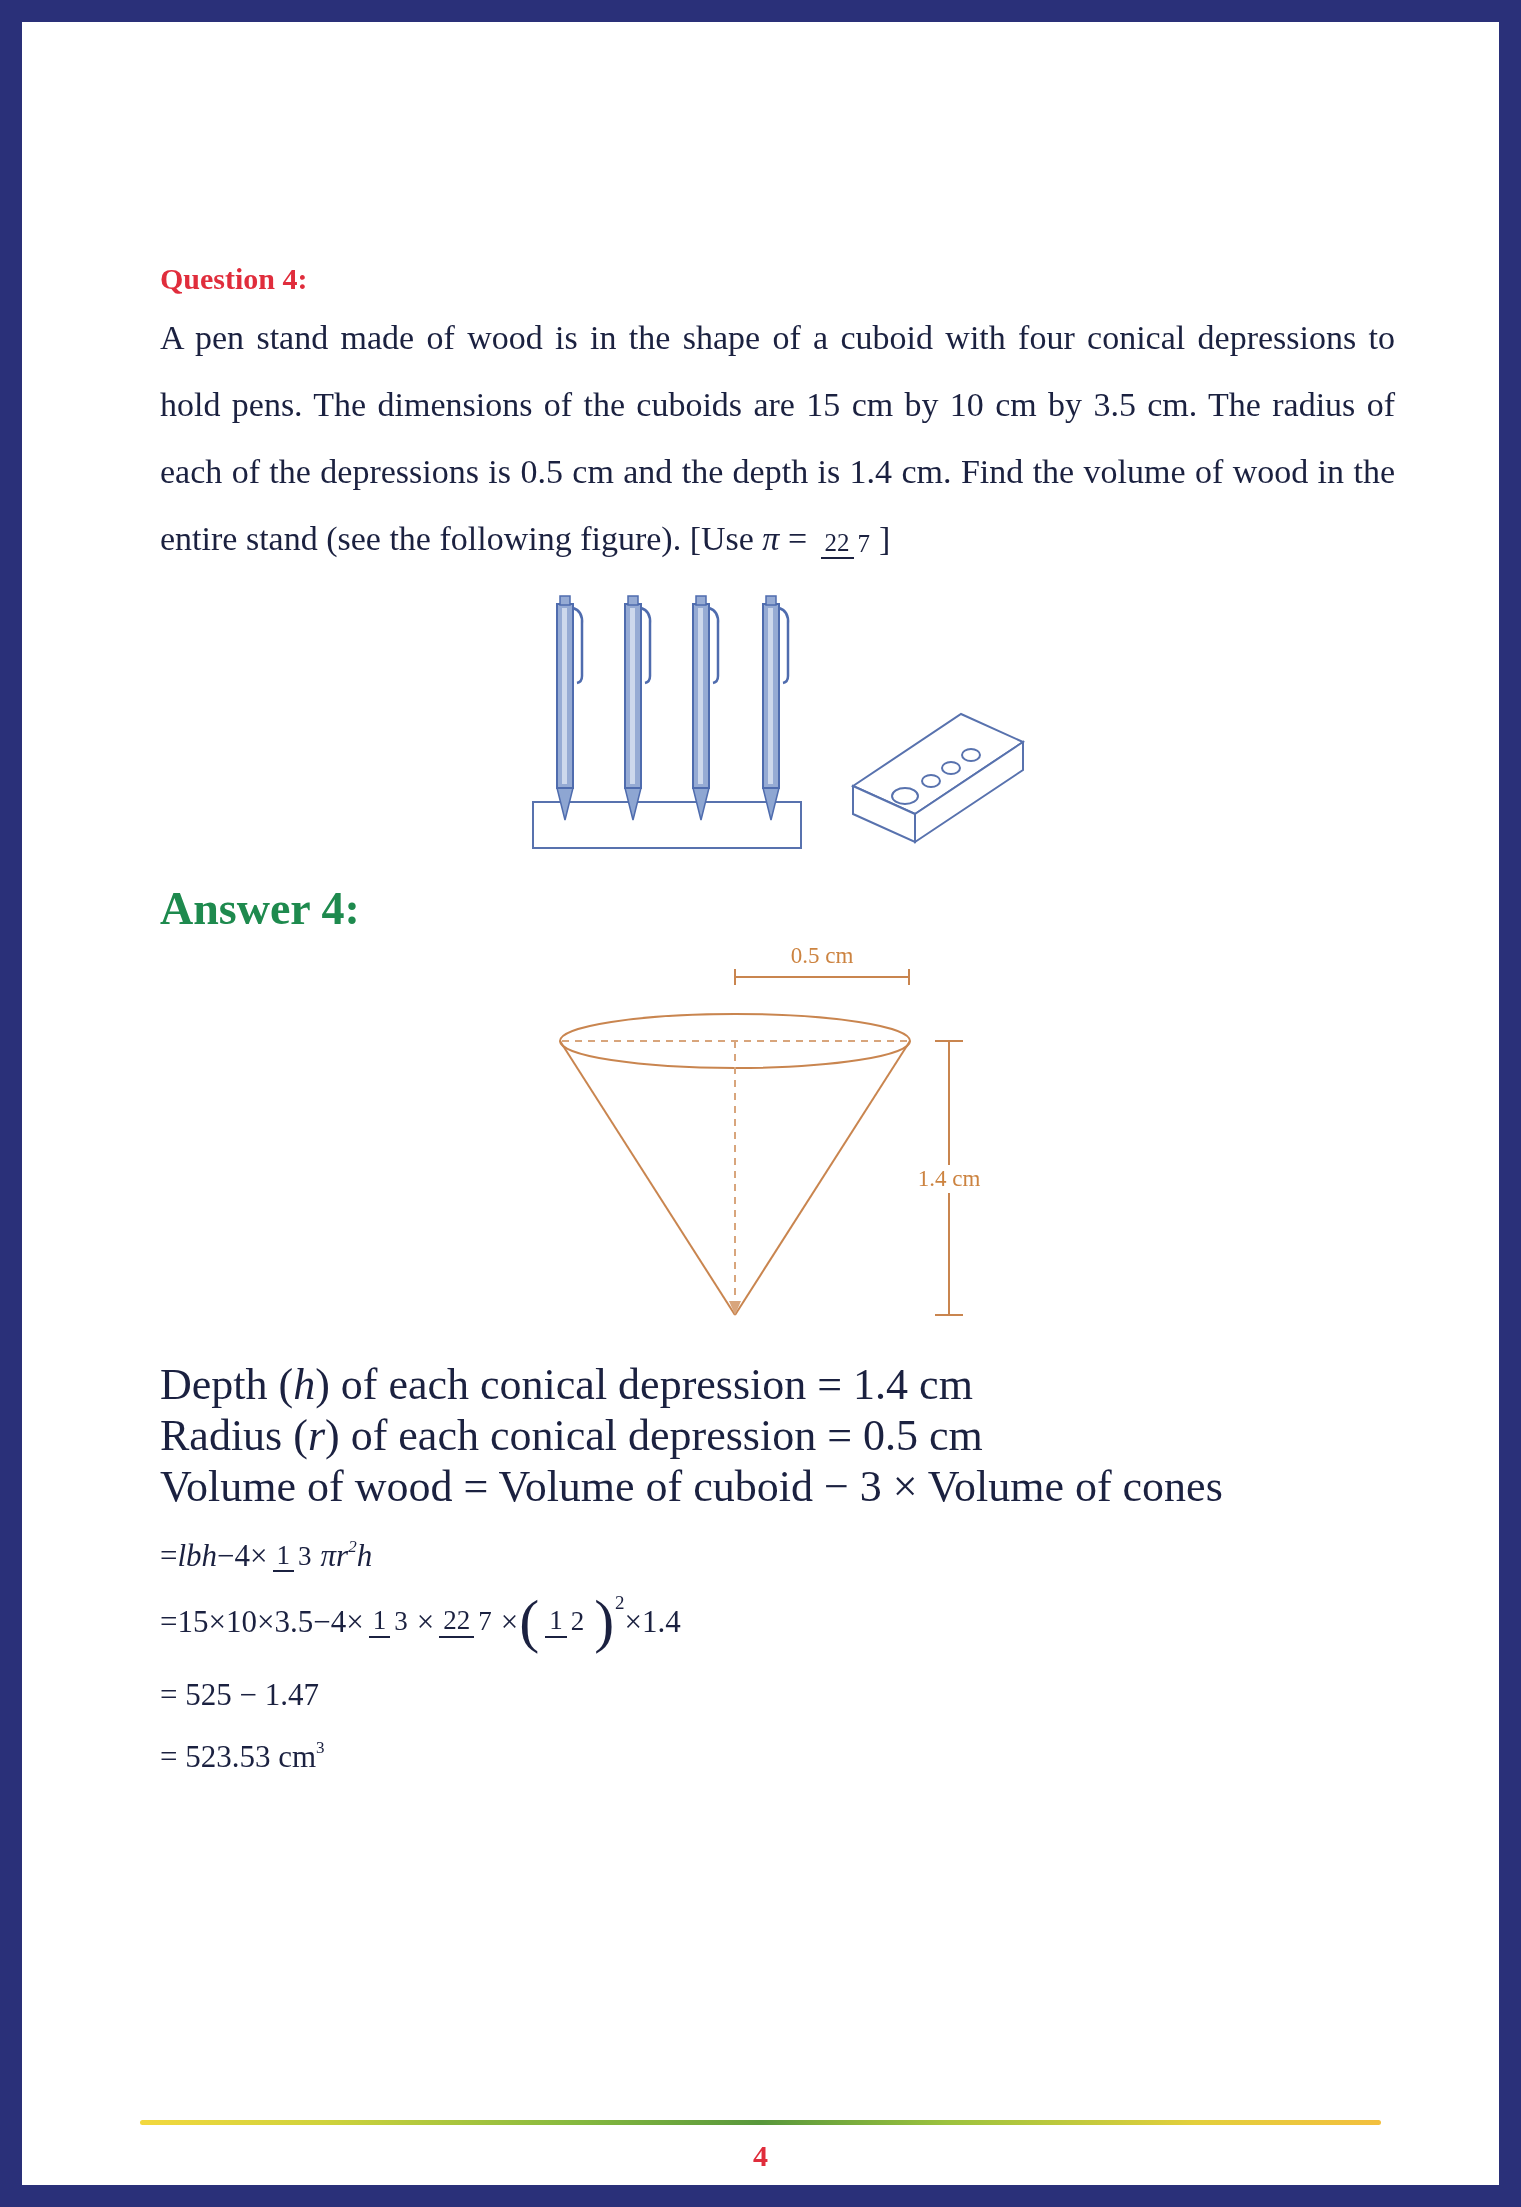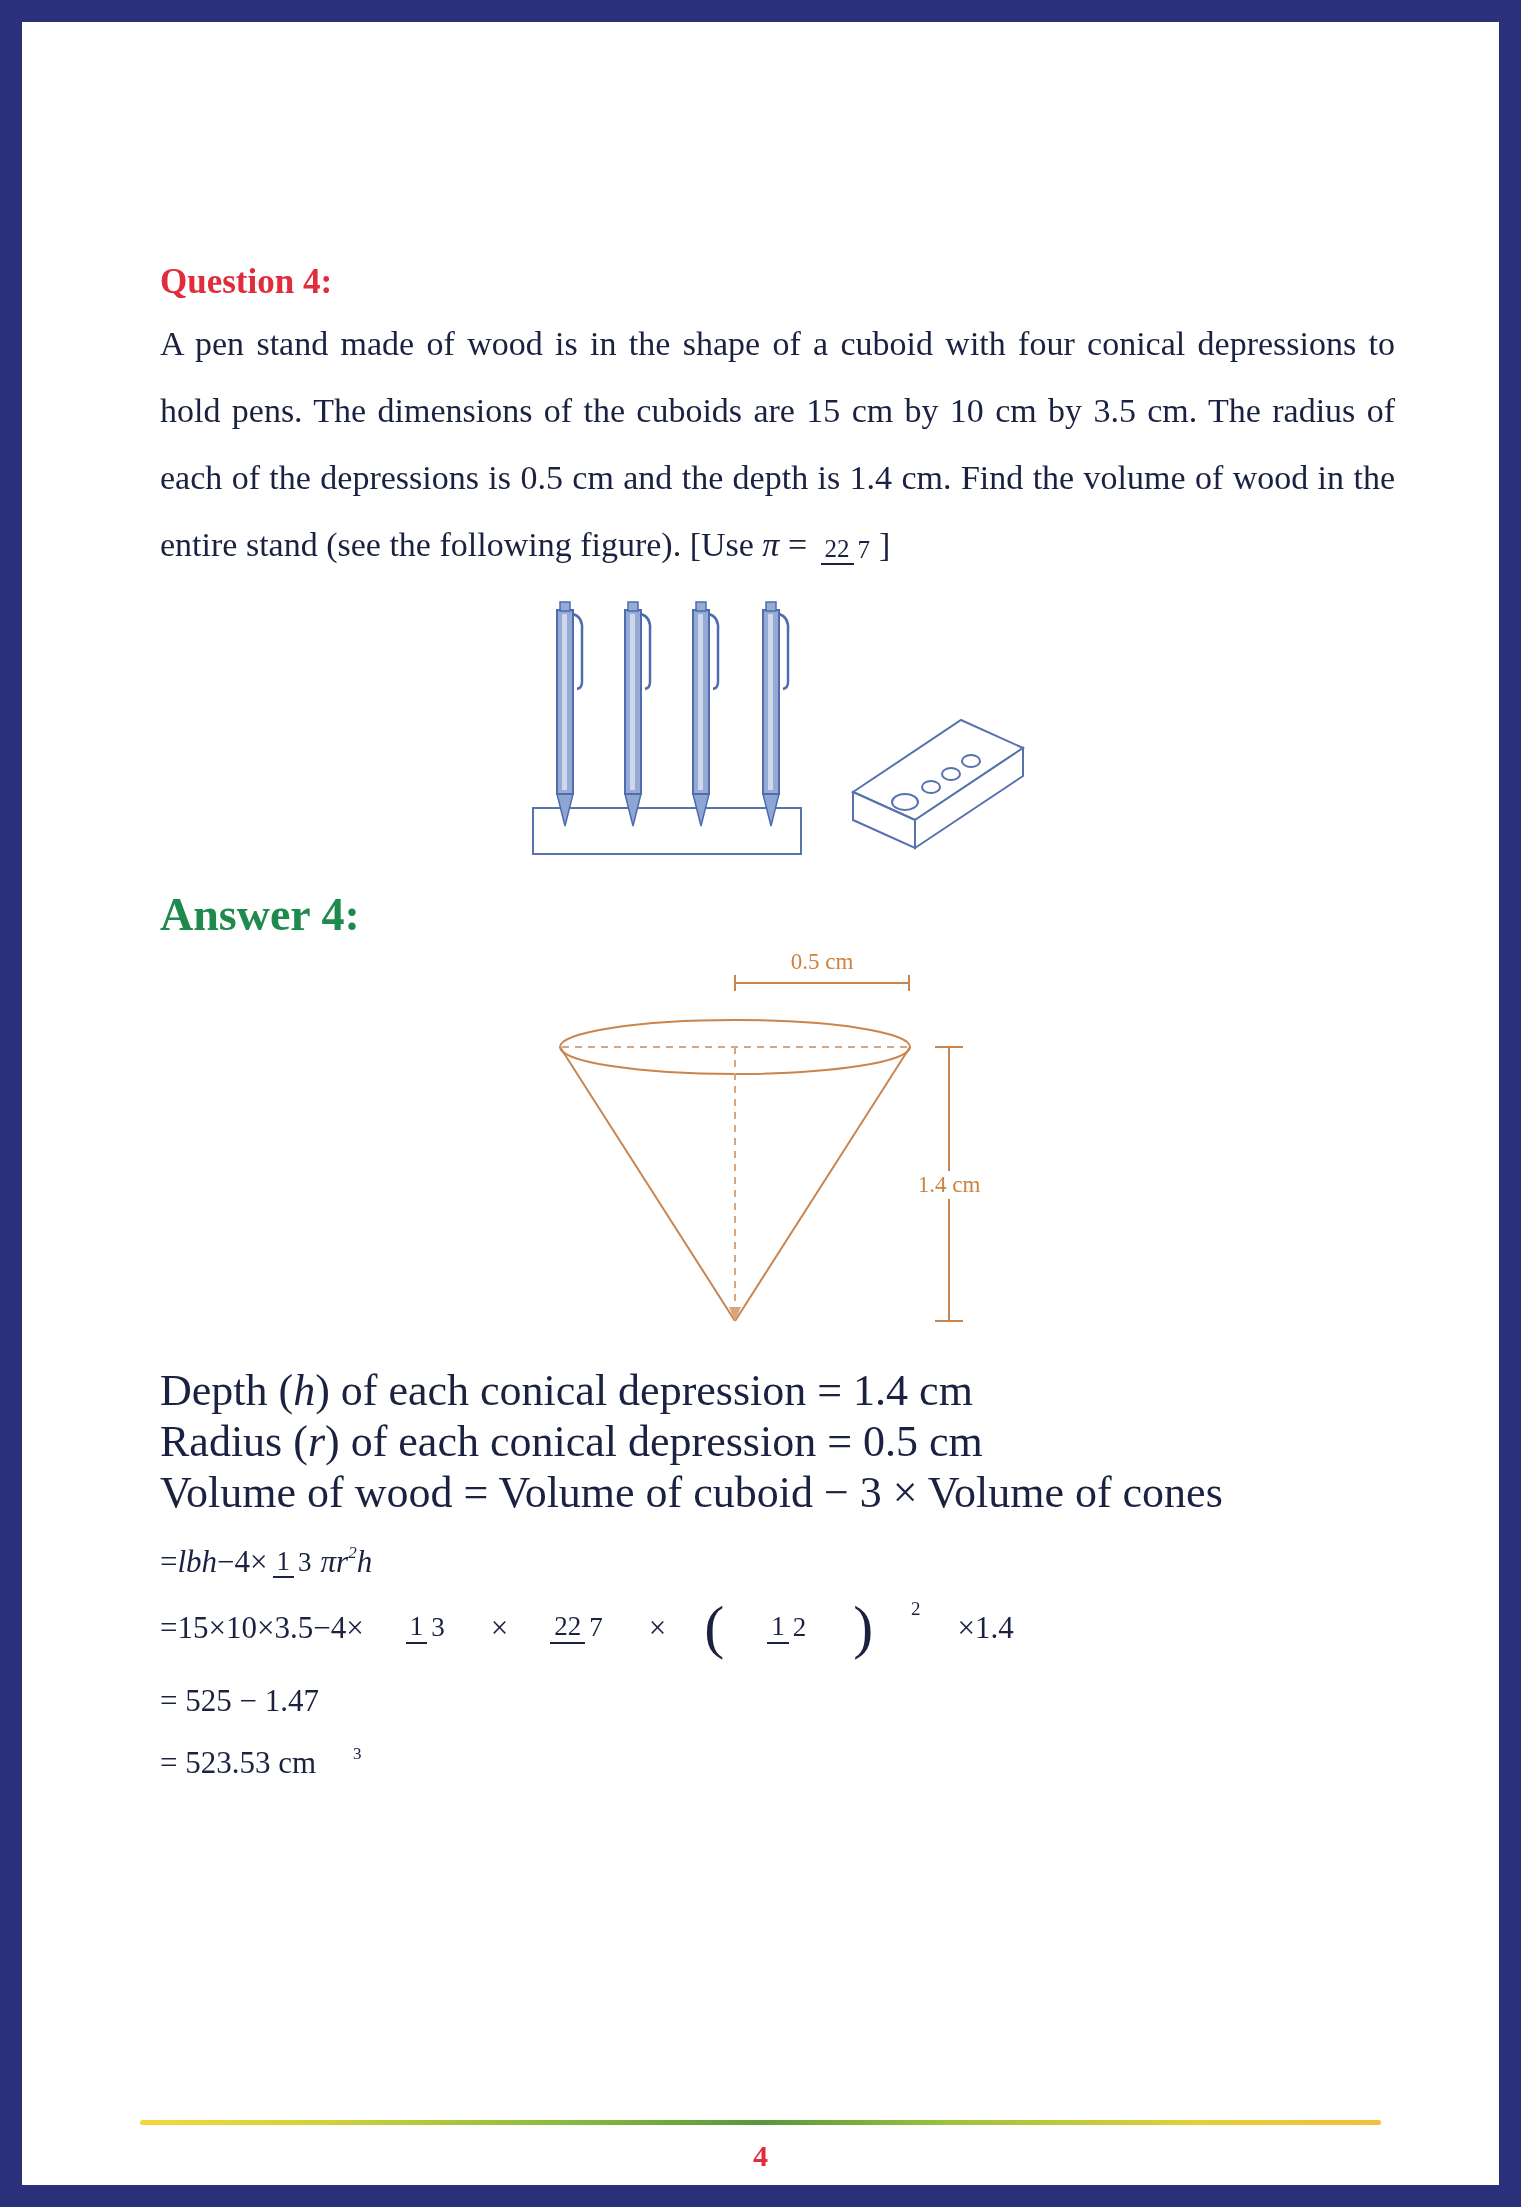--- a/index.html
+++ b/index.html
@@ -8,21 +8,21 @@
     box-sizing: border-box;
     border: 22px solid #2a3079;
     background: #ffffff;
     position: relative;
     font-family: "Liberation Serif", serif;
     color: #1b2140;
     overflow: hidden;
   }
   .content { padding: 240px 104px 0 138px; }
 
-  .q-label { font-size: 35px; font-weight: 700; color: #e02d3c; }
+  .q-label { font-size: 30px; font-weight: 700; color: #e02d3c; }
   .a-label { font-size: 46px; font-weight: 700; color: #1e8a4e; margin-top: 30px; }
 
   .para {
     text-align: justify;
     font-size: 34px;
     line-height: 67px;
     margin: 8px 0 0 0;
   }
 
   .frac {
@@ -39,21 +39,21 @@
 
   .fig-pens { margin: 18px 0 0 371px; width: 500px; height: 262px; }
   .fig-cone { margin: 8px 0 0 397px; width: 450px; height: 402px; }
 
   .ans-line { font-size: 44px; line-height: 51px; margin: 0; }
   .ans-first { margin-top: 14px; }
   .it { font-style: italic; }
 
   .math { margin-top: 26px; font-size: 31px; }
   .math-line { display: flex; align-items: center; margin-top: 22px; font-style: italic; }
-  .math-line.upright { font-style: normal; gap: 37px; }
+  .math-line.upright { font-style: normal; }
   .math .frac { font-size: 27px; font-style: normal; }
   .sup { font-size: 0.55em; position: relative; top: -0.55em; }
   .bigp { font-size: 60px; font-weight: 400; line-height: 0.85; font-style: normal; margin: 0 1px; }
   .paren-exp { font-size: 19px; align-self: flex-start; margin-top: -4px; font-style: normal; }
   .m3 { margin-top: 30px; }
   .m4 { margin-top: 26px; }
 
   .footer-rule {
     position: absolute;
     left: 118px; right: 118px; bottom: 60px;

